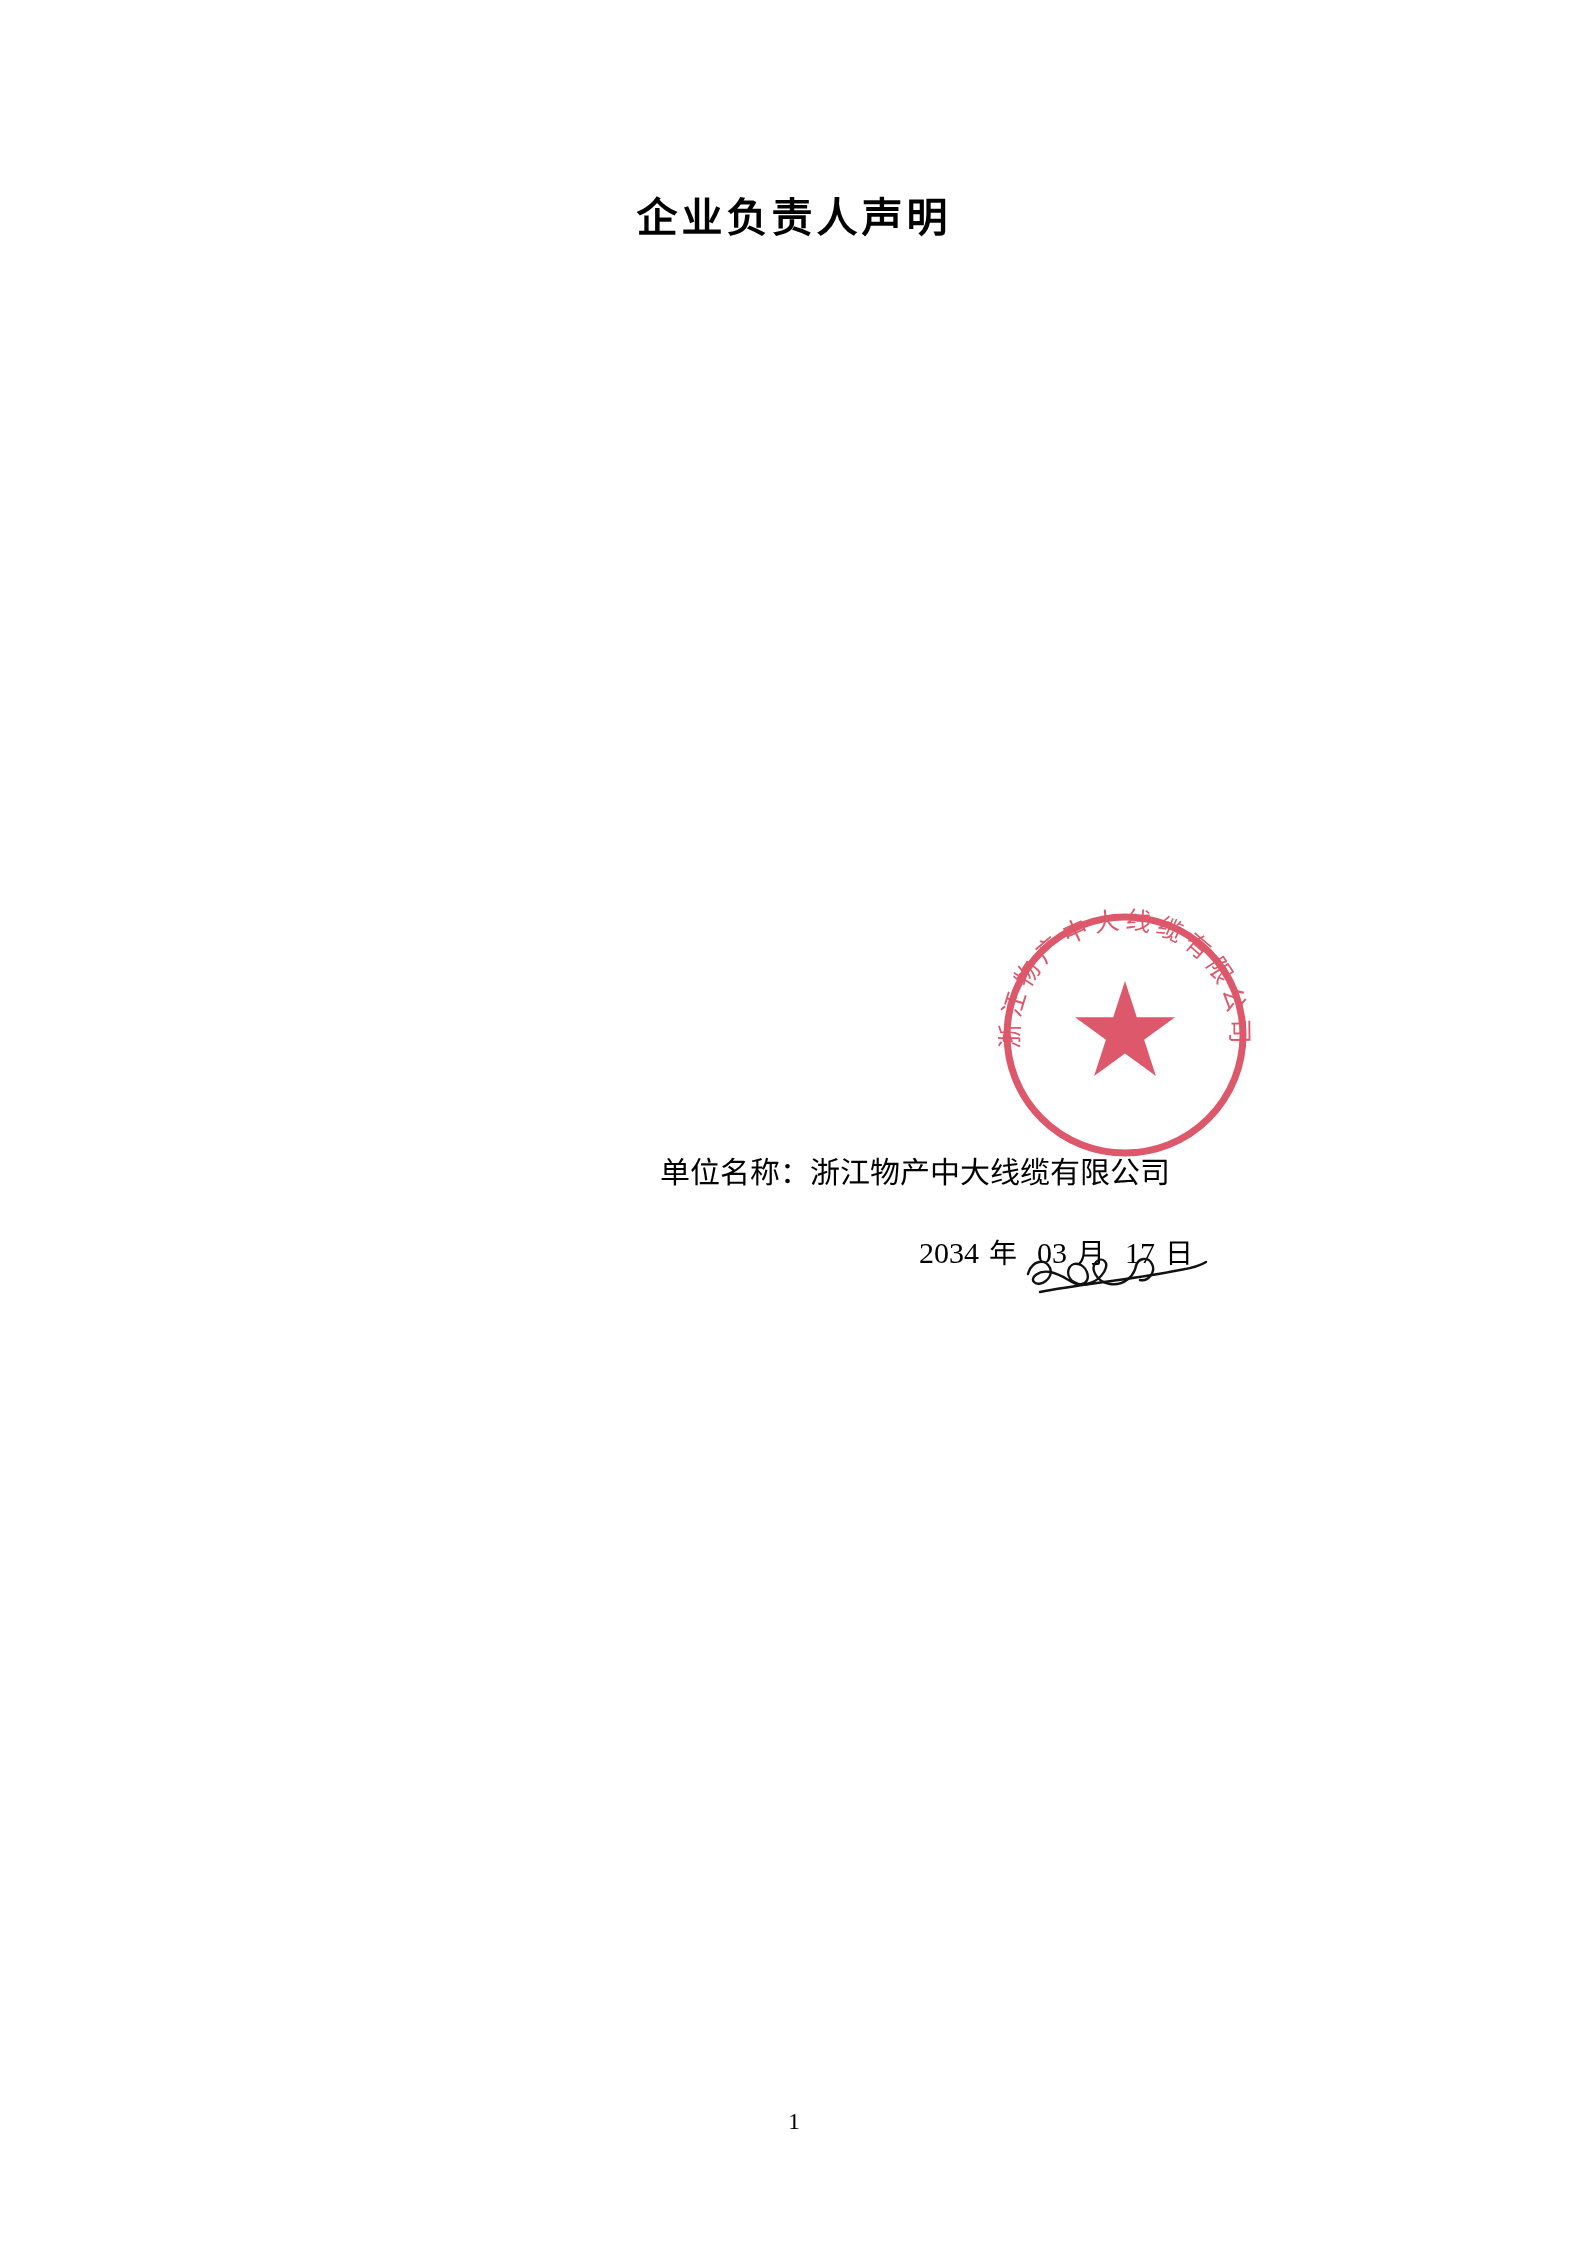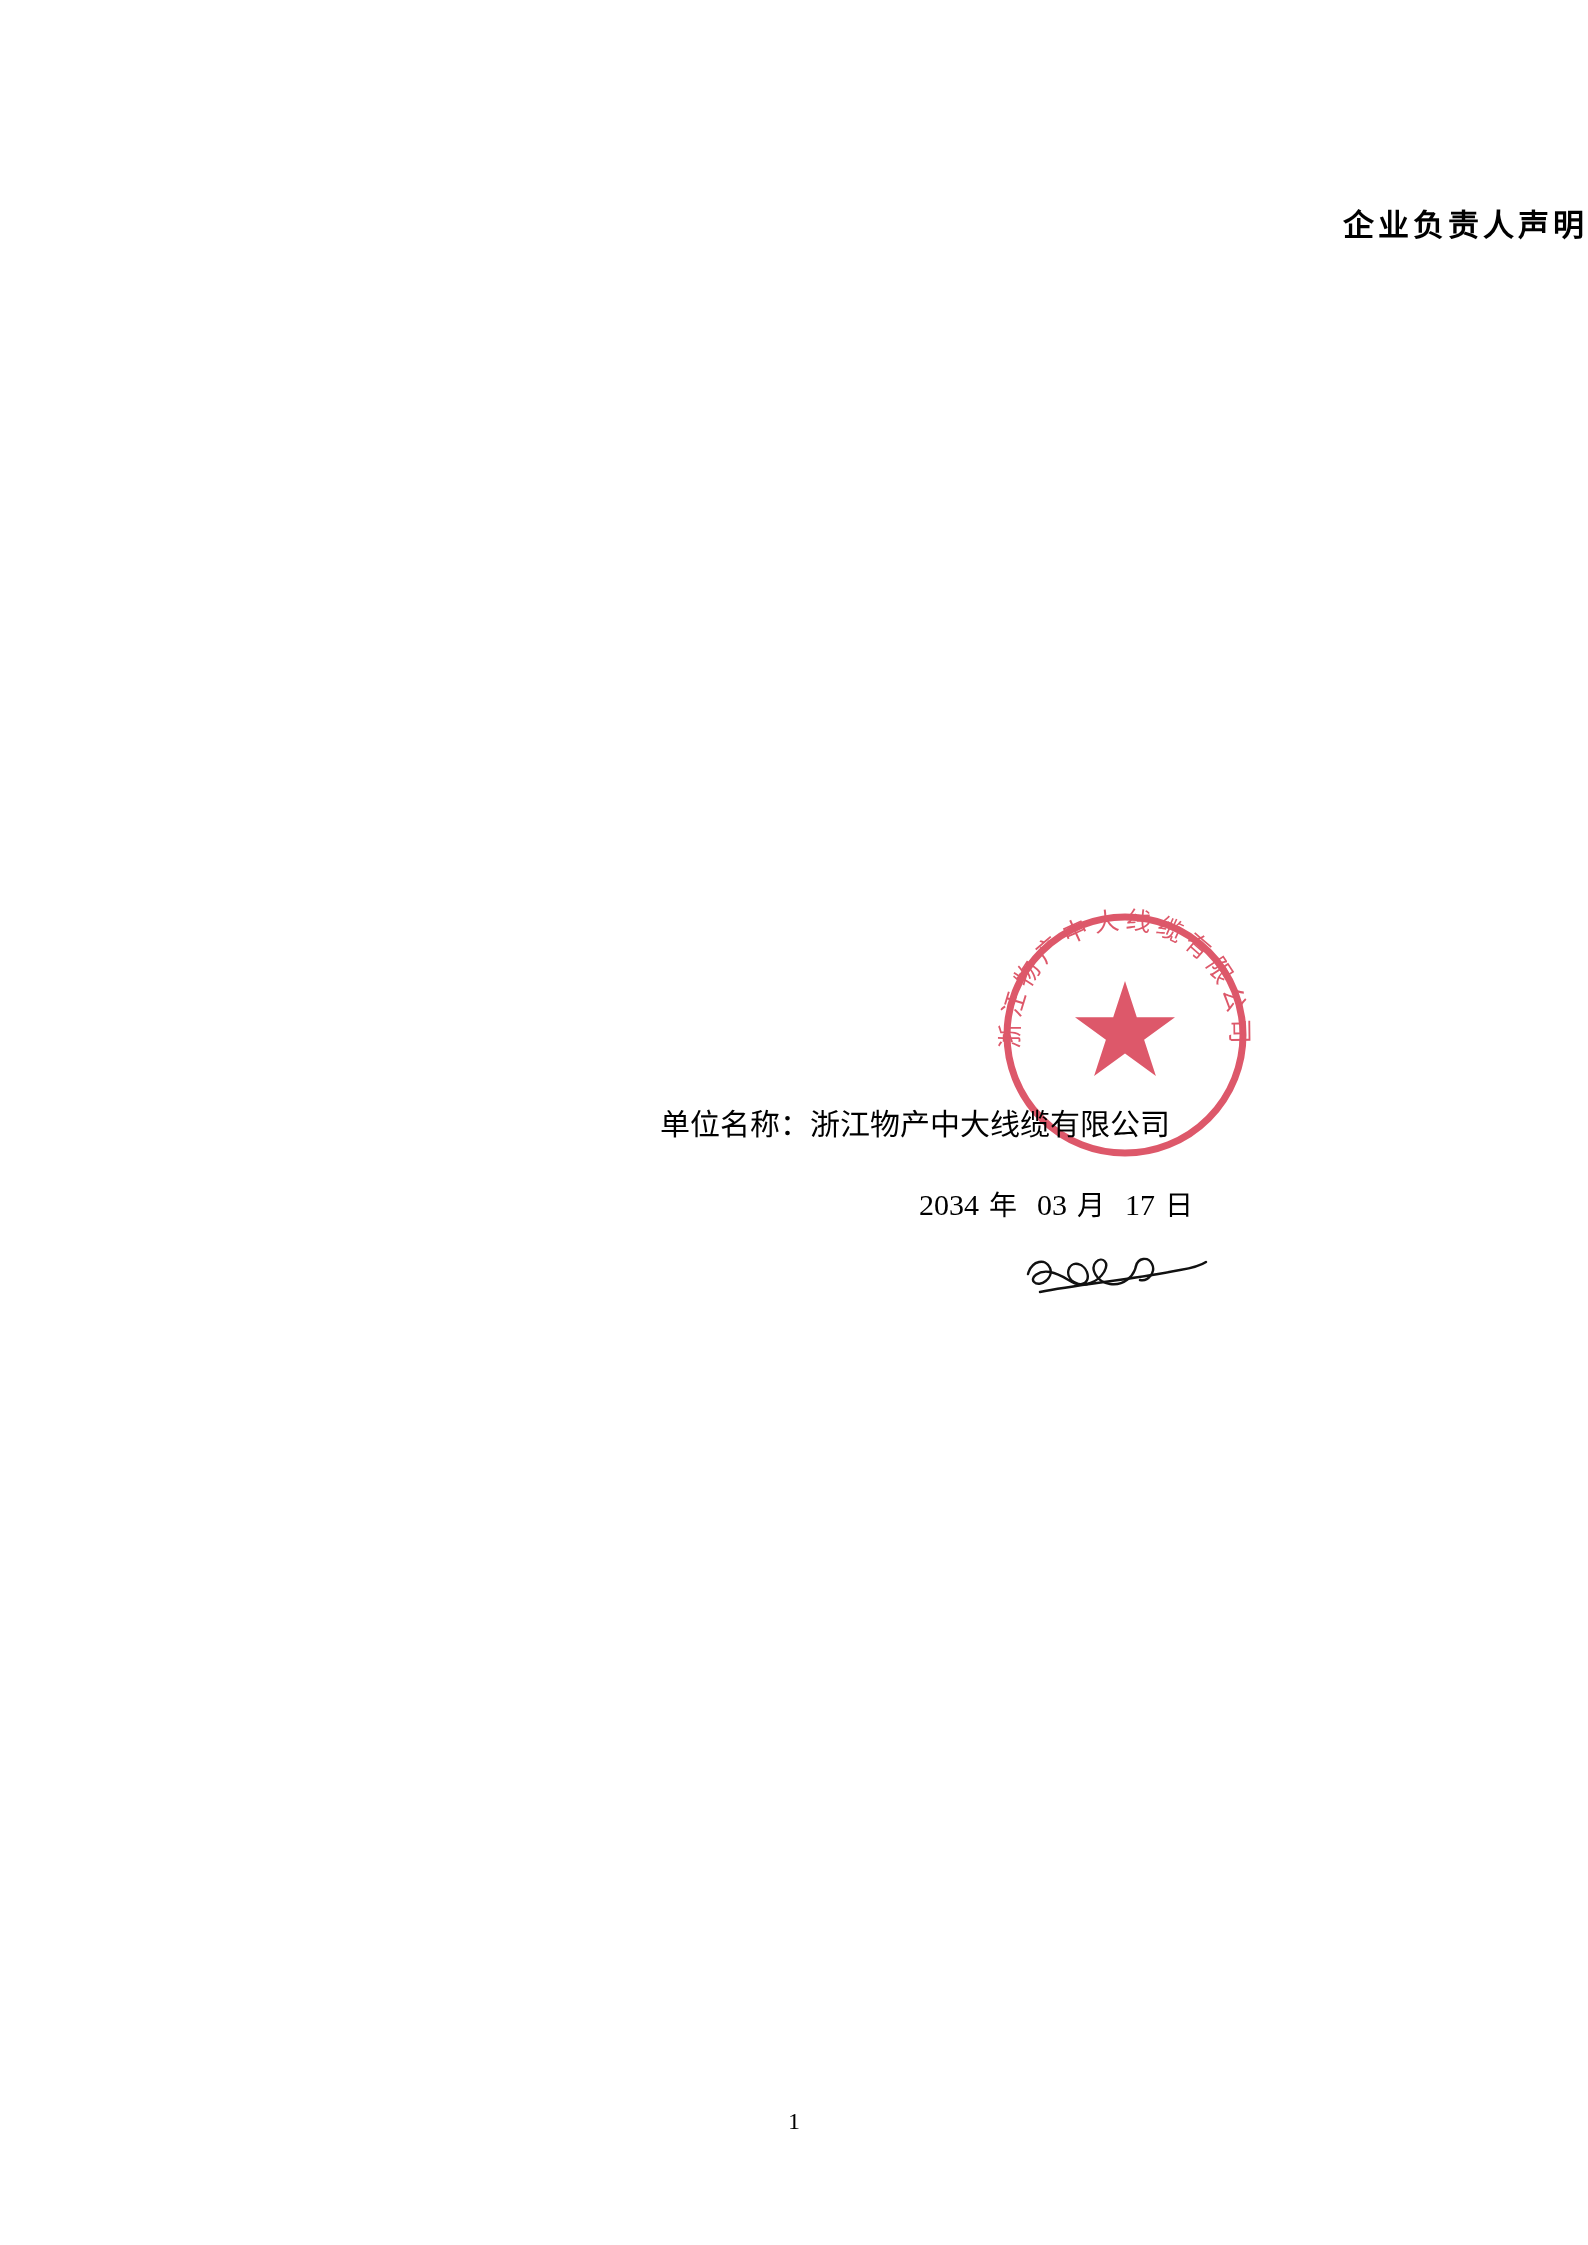--- a/index.html
+++ b/index.html
@@ -13,47 +13,47 @@
     width: 1588px;
     height: 2245px;
     margin: 0 auto;
     background: #ffffff;
     font-family: "Liberation Serif", "DejaVu Serif", serif;
     color: #000000;
     overflow: hidden;
   }
   .doc-title {
     position: absolute;
-    top: 200px;
+    top: 184px;
     left: 0;
     width: 100%;
-    text-align: right;
+    text-align: center;
     font-family: "Liberation Sans", "DejaVu Sans", sans-serif;
     font-weight: bold;
-    font-size: 31px;
+    font-size: 41px;
     letter-spacing: 4px;
   }
   .body-block {
     position: absolute;
     top: 350px;
     left: 232px;
     width: 1130px;
   }
   .para {
     font-size: 31px;
     line-height: 64px;
     text-align: justify;
     text-justify: inter-ideograph;
     text-indent: 62px;
     margin: 0 0 16px 0;
     letter-spacing: 0.5px;
   }
   .signature-block {
     position: absolute;
-    top: 1092px;
+    top: 1140px;
     left: 640px;
     width: 740px;
     font-size: 30px;
     line-height: 66px;
   }
   .sig-line {
     white-space: nowrap;
     position: relative;
   }
   .sig-line .label {

